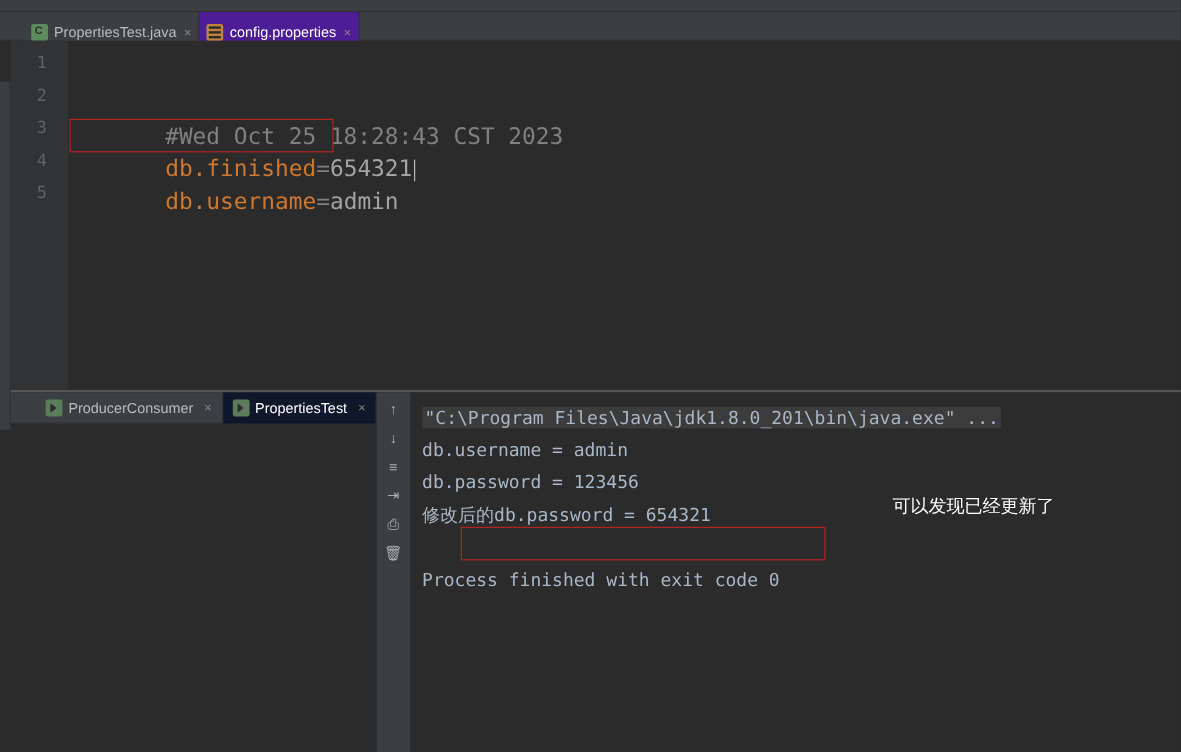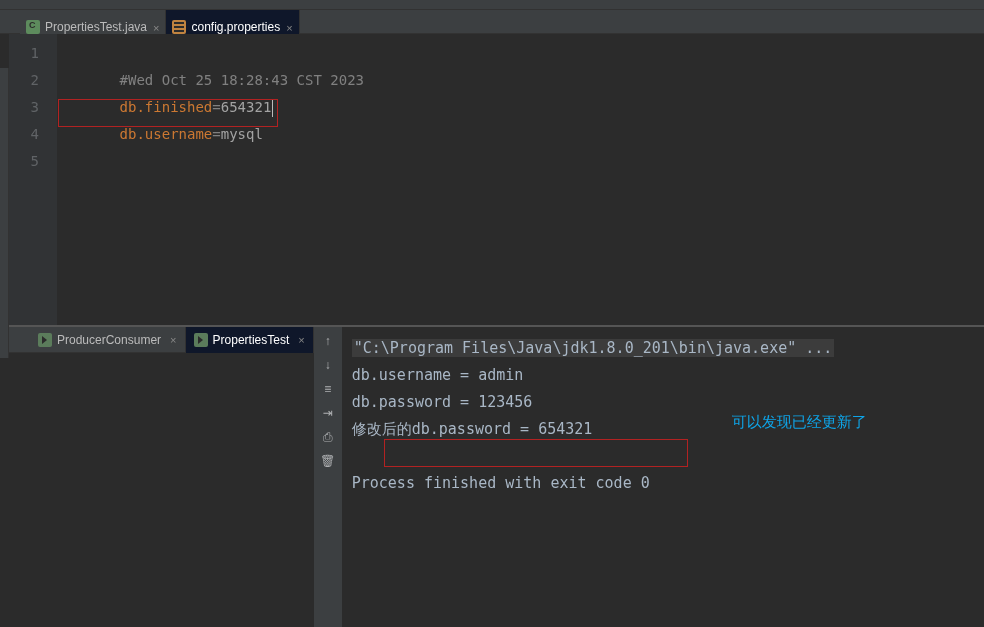--- a/index.html
+++ b/index.html
@@ -30,21 +30,21 @@
       height: 24px;
       display: flex;
       align-items: flex-end;
       padding: 0 6px;
       background: #3c3f41;
       border-right: 1px solid #323232;
       color: #bbbbbb;
       cursor: pointer;
     }
     .tab.active {
-      background: #0f172a;
+      background: #4c1d95;
       color: #ffffff;
     }
     .tab-icon {
       width: 14px;
       height: 14px;
       margin-right: 5px;
       border-radius: 2px;
     }
     .tab-icon.java { background: #5d8b5d; position: relative; }
     .tab-icon.java::after { content: "C"; color: #2b2b2b; font-weight: bold; font-size: 9px; position: absolute; left: 3px; top: 0; }
@@ -73,22 +73,23 @@
     }
     .gutter-line {
       height: 27px;
       line-height: 27px;
       padding-right: 18px;
     }
     .code-area {
       flex: 1;
       padding-top: 6px;
       font-family: 'Consolas', monospace;
-      font-size: 14px;
-      position: relative;
+      font-size: 19px;
+      position: relative;
+      margin-top: 34px;
     }
     .code-line {
       height: 27px;
       line-height: 27px;
       padding-left: 12px;
       white-space: pre;
       position: relative;
     }
     .c-comment { color: #808080; }
     .c-key { color: #cc7832; }
@@ -203,23 +204,23 @@
       position: absolute;
       border: 1px solid #b22222;
       left: 42px;
       top: 112px;
       width: 304px;
       height: 28px;
       pointer-events: none;
     }
     .annotation {
       position: absolute;
-      left: 390px;
+      left: 402px;
       top: 86px;
-      color: #0ea5e9;
+      color: #ffffff;
       font-size: 15px;
       font-family: sans-serif;
     }
     .left-sidebar {
       position: absolute;
       left: 0;
       top: 34px;
       width: 9px;
       height: 290px;
       background: #3c3f41;
@@ -256,21 +257,21 @@
     <div class="gutter-line">5</div>
   </div>
   <div class="code-area">
     <div class="code-line">
       <span class="c-comment">#Wed Oct 25 18:28:43 CST 2023</span>
     </div>
     <div class="code-line">
       <span class="c-key">db.finished</span><span class="c-eq">=</span><span class="c-val">654321</span><span class="cursor"></span>
     </div>
     <div class="code-line">
-      <span class="c-key">db.username</span><span class="c-eq">=</span><span class="c-val">mysql</span>
+      <span class="c-key">db.username</span><span class="c-eq">=</span><span class="c-val">admin</span>
     </div>
     <div class="code-line"></div>
   </div>
   <div class="highlight-box-1"></div>
 </div>
 
 <div class="splitter"></div>
 
 <div class="console-panel">
   <div class="console-tabs">

